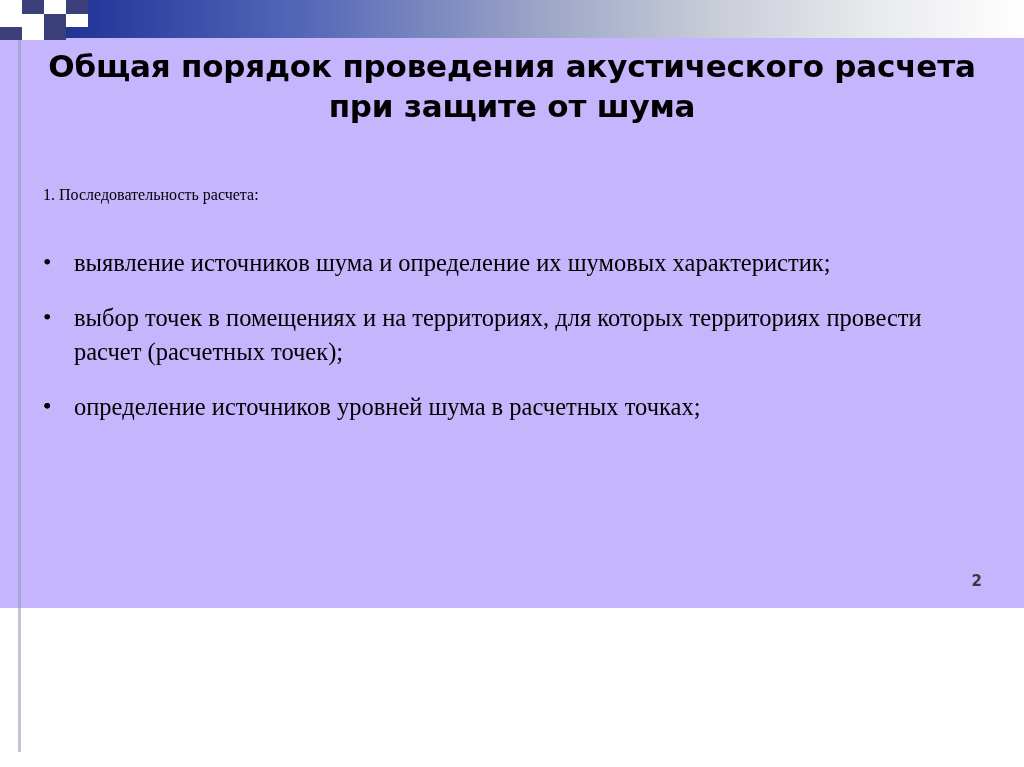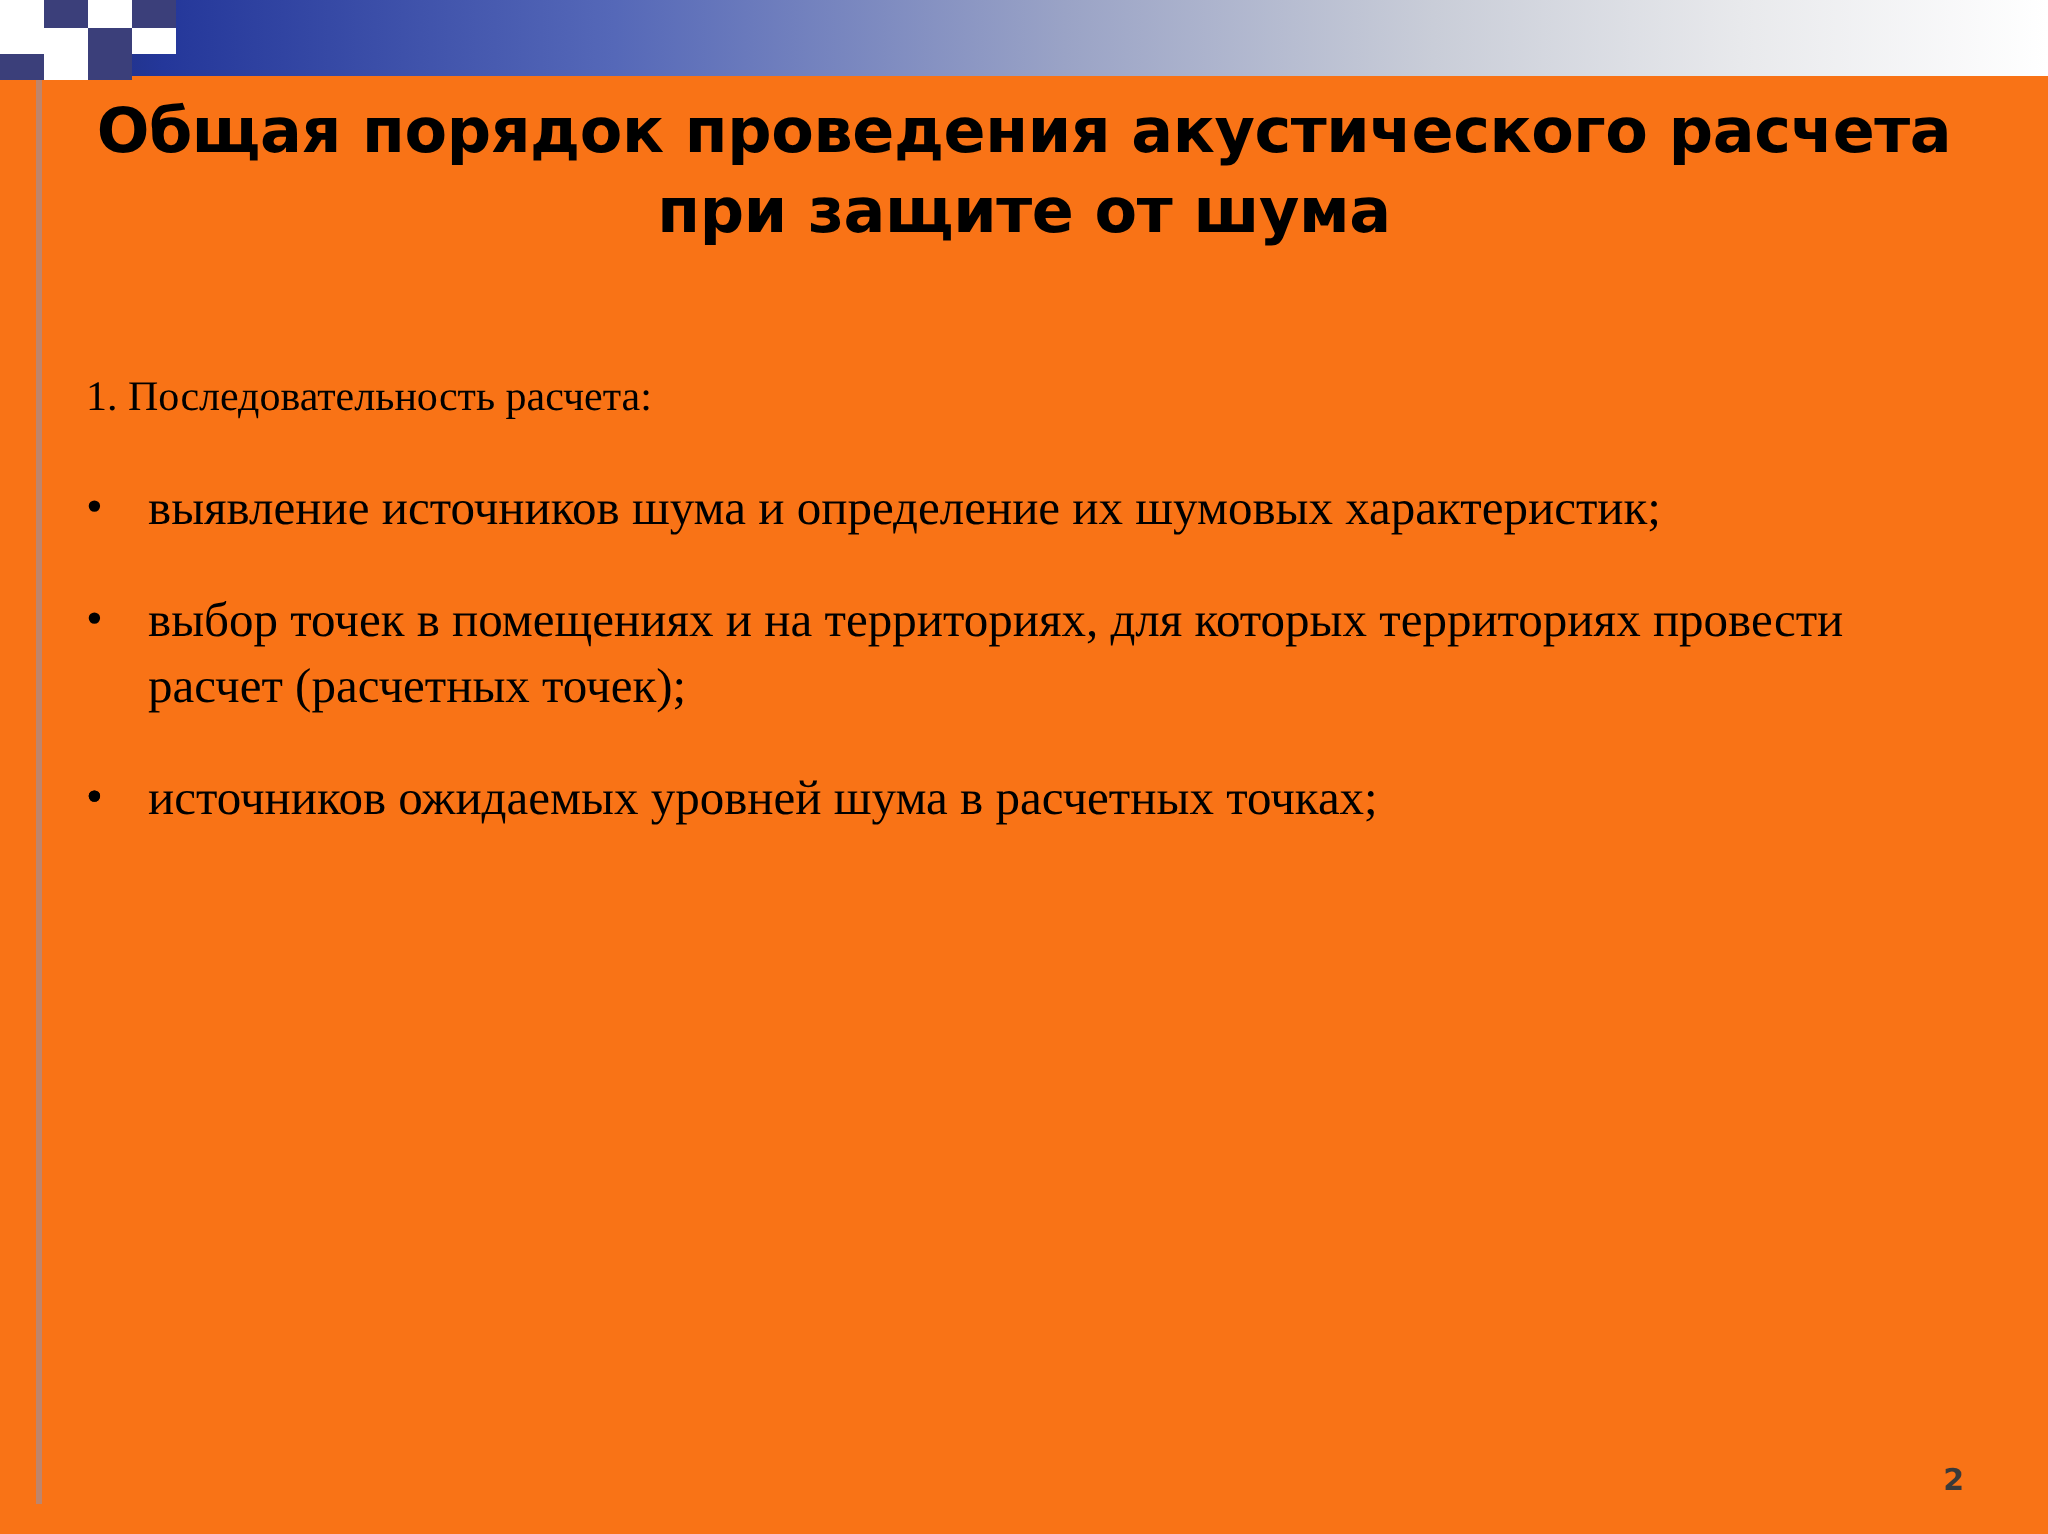--- a/index.html
+++ b/index.html
@@ -10,22 +10,22 @@
     width: 1024px;
     height: 767px;
     background: #ffffff;
     font-family: "Liberation Serif", serif;
     overflow: hidden;
     position: relative;
   }
   .slide {
     position: relative;
     width: 1024px;
-    height: 767px;
-    background: #f97316;
+    height: 608px;
+    background: #c4b5fd;
     box-sizing: border-box;
   }
   
   .top-band {
     position: absolute;
     top: 0;
     left: 0;
     width: 1024px;
     height: 38px;
     background: linear-gradient(to right, #1b2a6b 0%, #24379a 8%, #5568b8 30%, #9aa3c6 52%, #c9cdd8 70%, #e8e9ec 85%, #ffffff 100%);
@@ -67,24 +67,24 @@
     color: #000000;
     letter-spacing: -0.2px;
   }
   .body {
     position: absolute;
     top: 185px;
     left: 40px;
     width: 950px;
   }
   .lead {
-    font-size: 21px;
+    font-size: 16px;
     line-height: 1.3;
     color: #000000;
-    margin: 0 0 26px 0;
+    margin: 0 0 40px 0;
     padding-left: 3px;
   }
   .bullet {
     position: relative;
     font-size: 24.5px;
     line-height: 1.37;
     color: #000000;
     margin: 0 0 22px 0;
     padding-left: 34px;
   }
@@ -143,20 +143,20 @@
       <span class="dot">•</span>
       <span>выбор точек в помещениях и на территориях, для которых территориях провести расчет (расчетных точек);</span>
     </p>
 
     <p class="bullet">
       <span class="dot">•</span>
     </p>
 
     <p class="bullet">
       <span class="dot">•</span>
-      <span>источников ожидаемых уровней шума в расчетных точках;</span>
+      <span>определение источников уровней шума в расчетных точках;</span>
     </p>
 
   </div>
 
   <div class="page-number">2</div>
 
 </div>
 
 </body></html>

